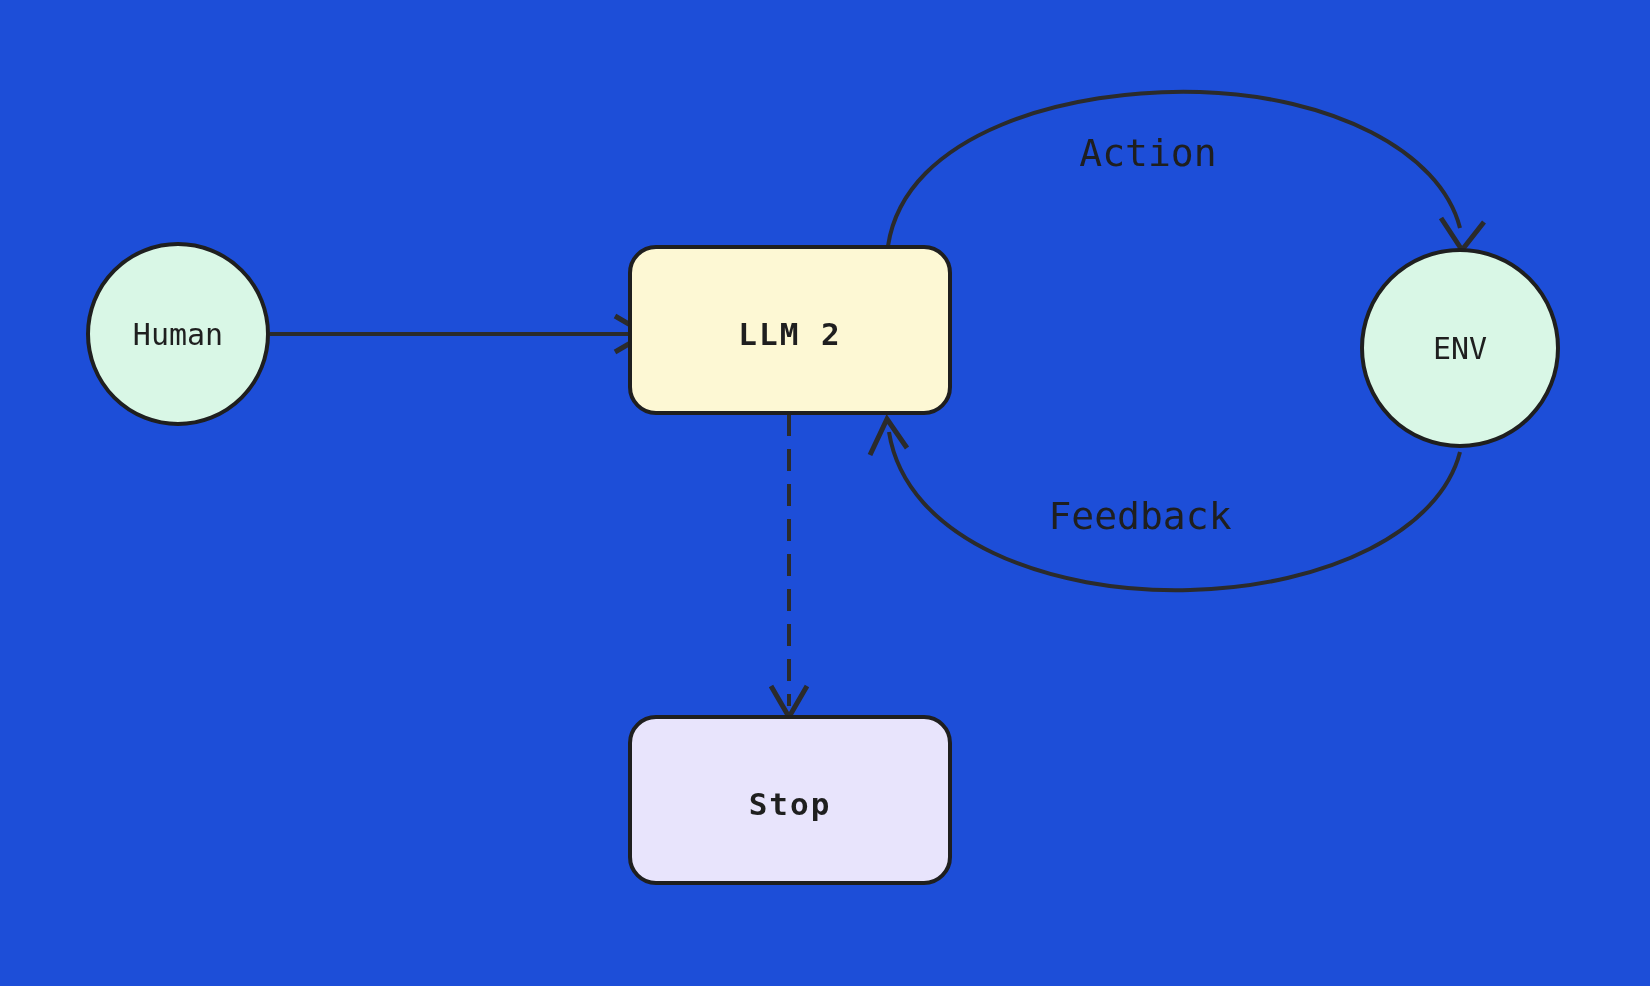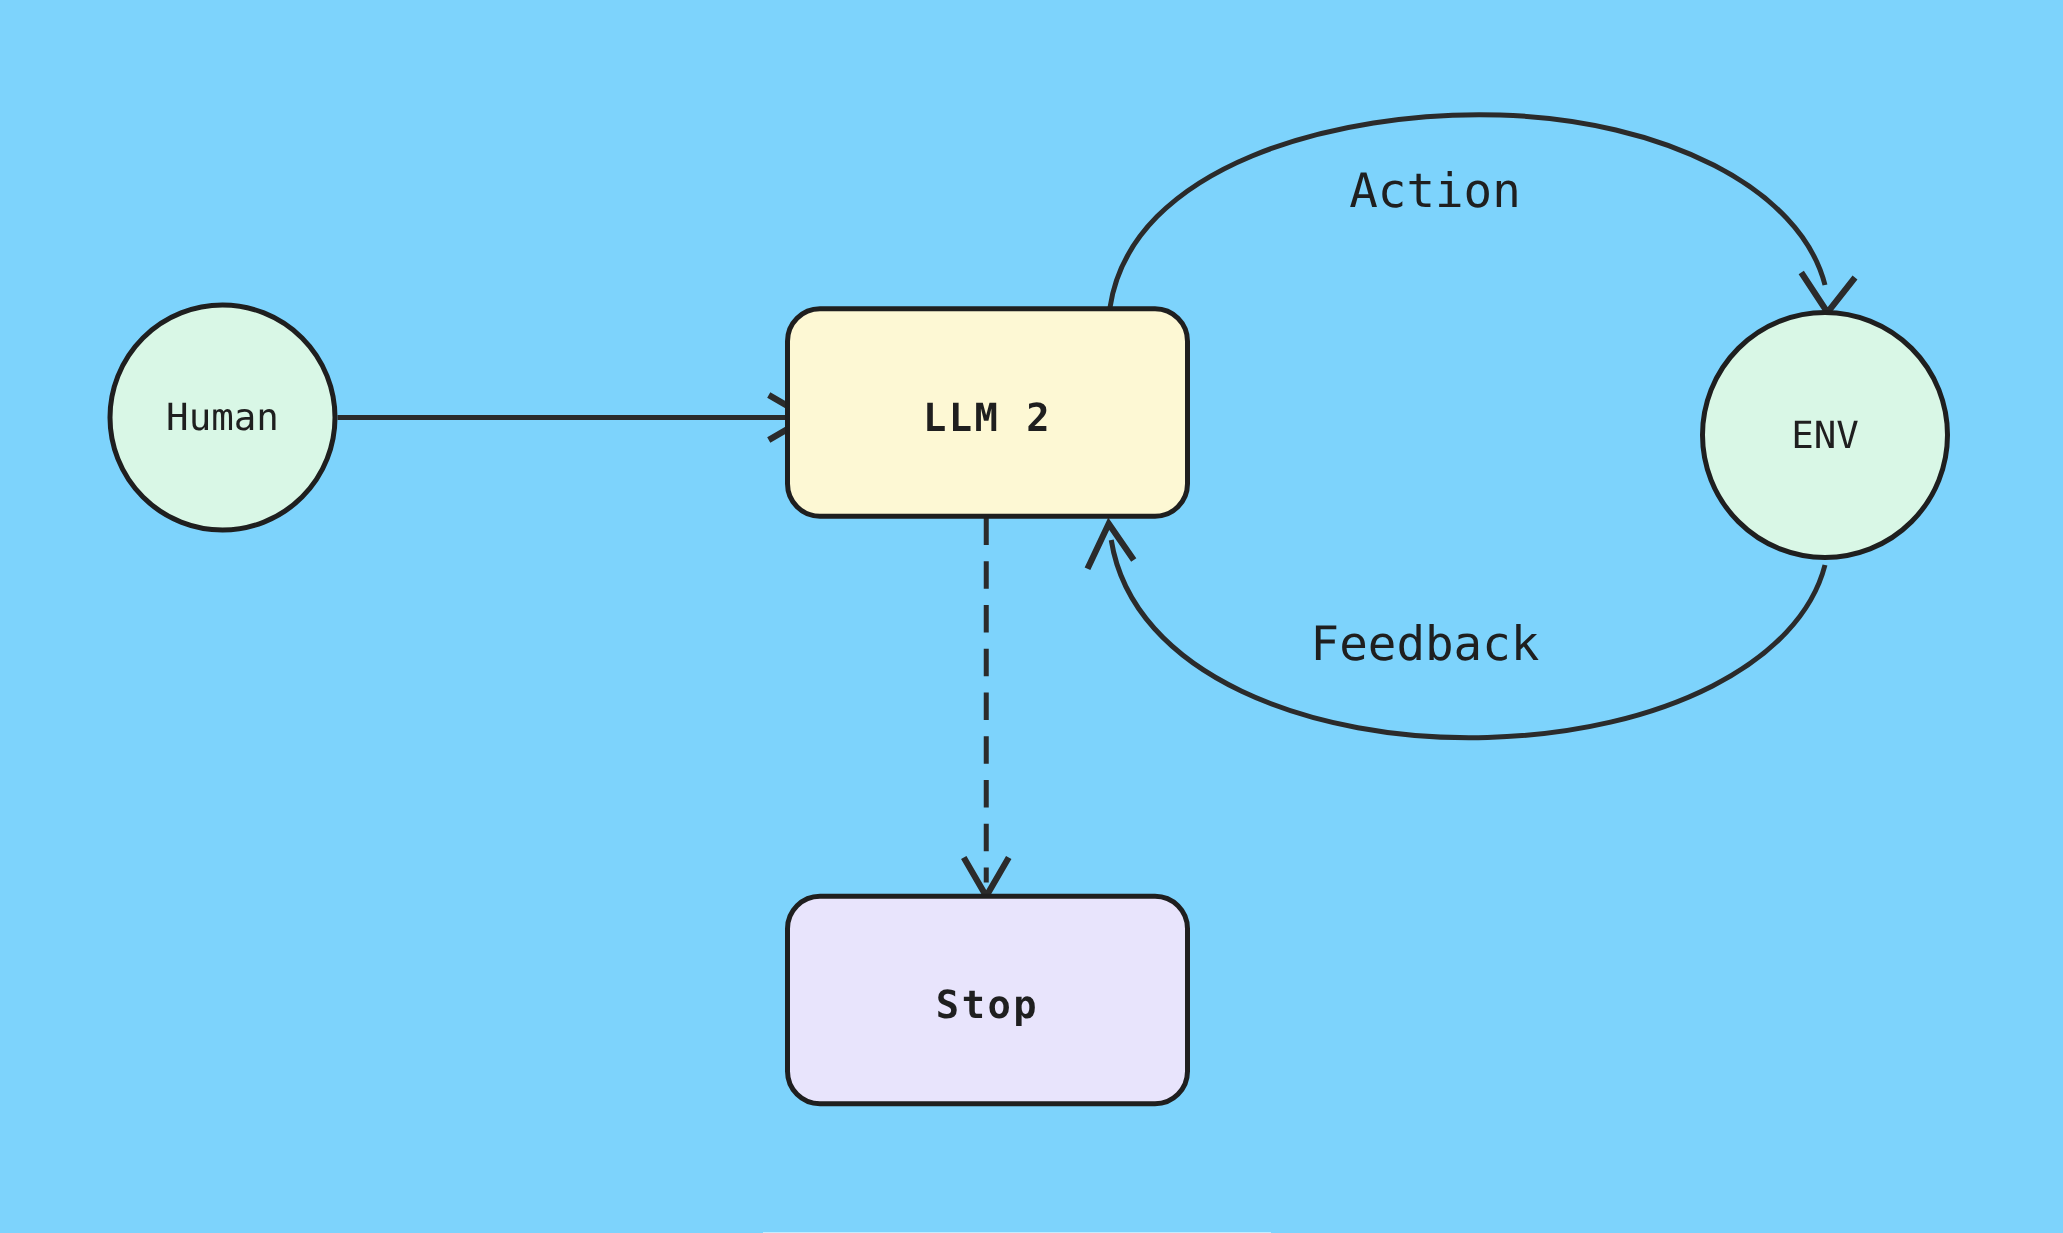--- a/index.html
+++ b/index.html
@@ -65,21 +65,21 @@
   .edge-label {
     font-size: 38px;
     text-anchor: middle;
     dominant-baseline: middle;
     fill: #1f1f1f;
   }
 </style>
 </head>
 <body>
 
-<div id="diagram-canvas" style="background: #7dd3fc;">
+<div id="diagram-canvas" style="background: #1d4ed8;">
   <svg id="diagram-svg" viewBox="0 0 1650 986" xmlns="http://www.w3.org/2000/svg">
 
     <g>
       <path class="edge-path" d="M 270 334 L 640 334"></path>
       <path class="arrow-head" d="M 615 316 L 646 334 L 615 352"></path>
     </g>
 
     <g>
       <path class="edge-path" d="M 888 246 C 905 132 1070 88 1200 92 C 1330 96 1440 150 1460 228"></path>
       <path class="arrow-head" d="M 1441 218 L 1462 250 L 1484 222"></path>

